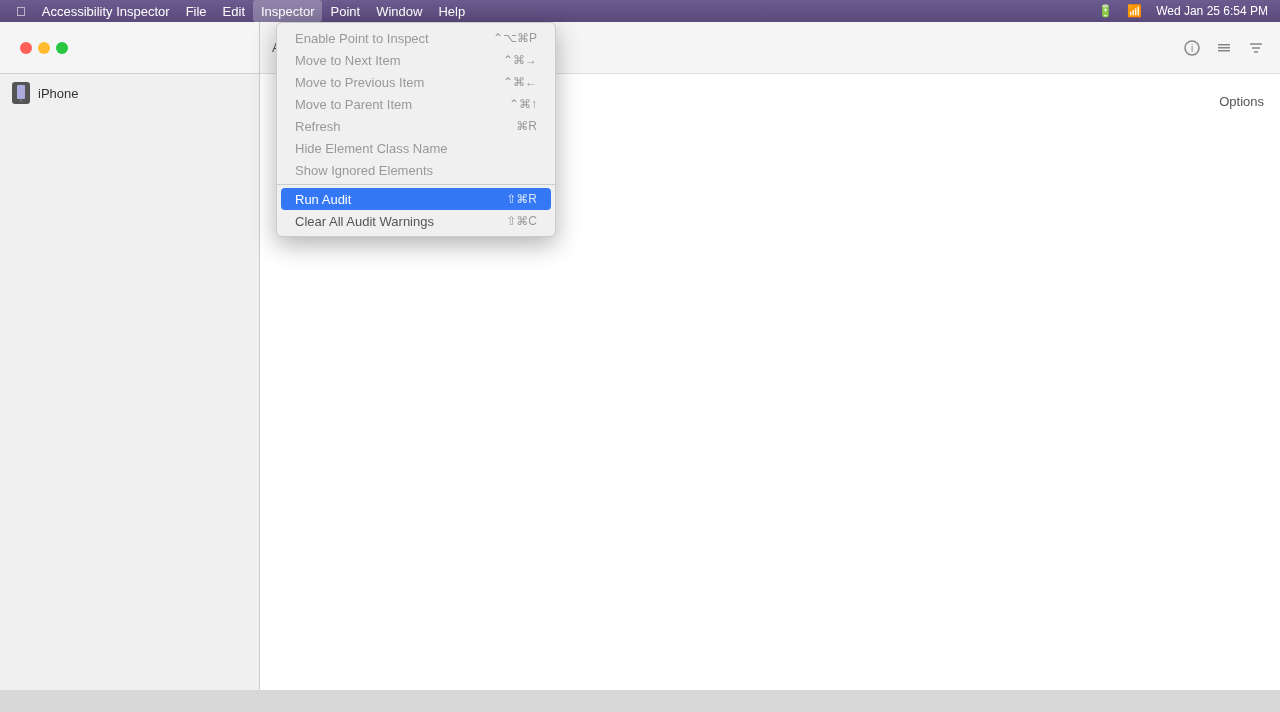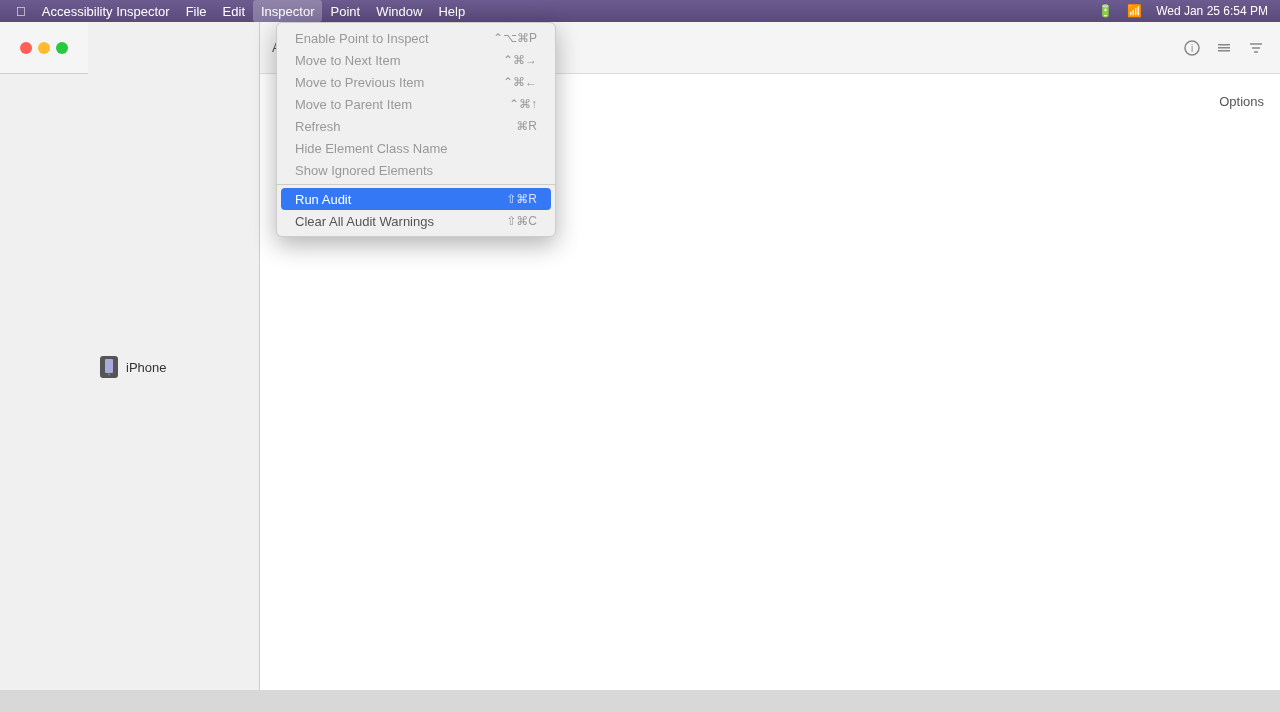--- a/index.html
+++ b/index.html
@@ -62,21 +62,21 @@
       height: calc(712px - 22px);
     }
 
     
     .sidebar {
       width: 260px;
       height: 100%;
       background: #f0f0f0;
       border-right: 1px solid #ccc;
       display: flex;
-      flex-direction: row;
+      flex-direction: column;
     }
     .sidebar-toolbar {
       height: 52px;
       display: flex;
       align-items: center;
       padding: 0 12px;
       border-bottom: 1px solid #d0d0d0;
       background: #f5f5f5;
     }
     .device-item {

